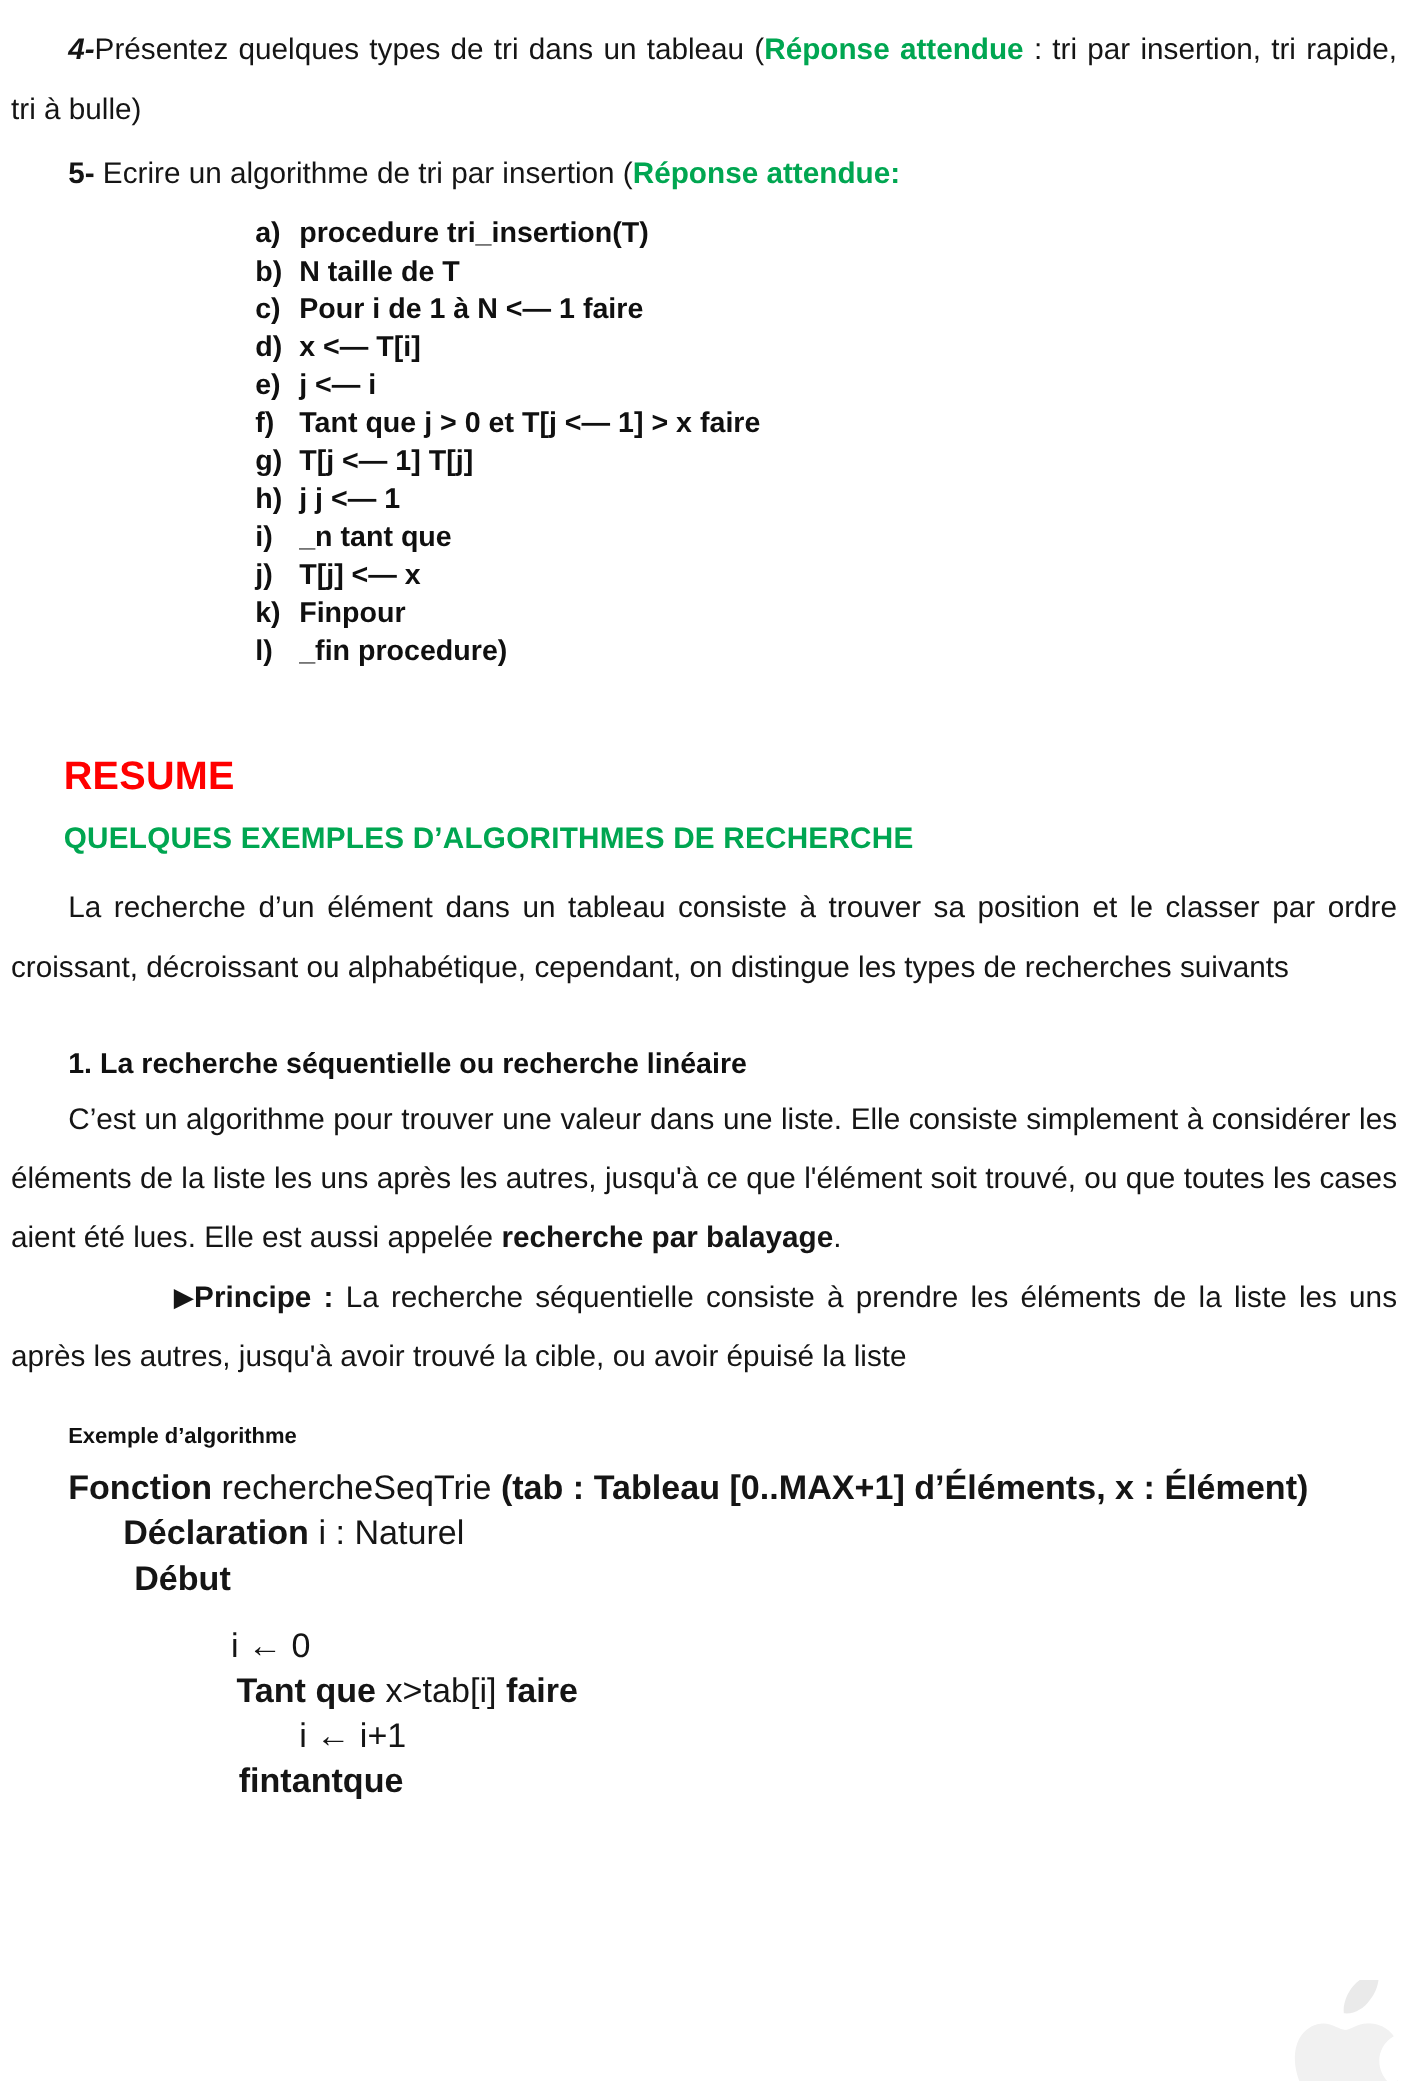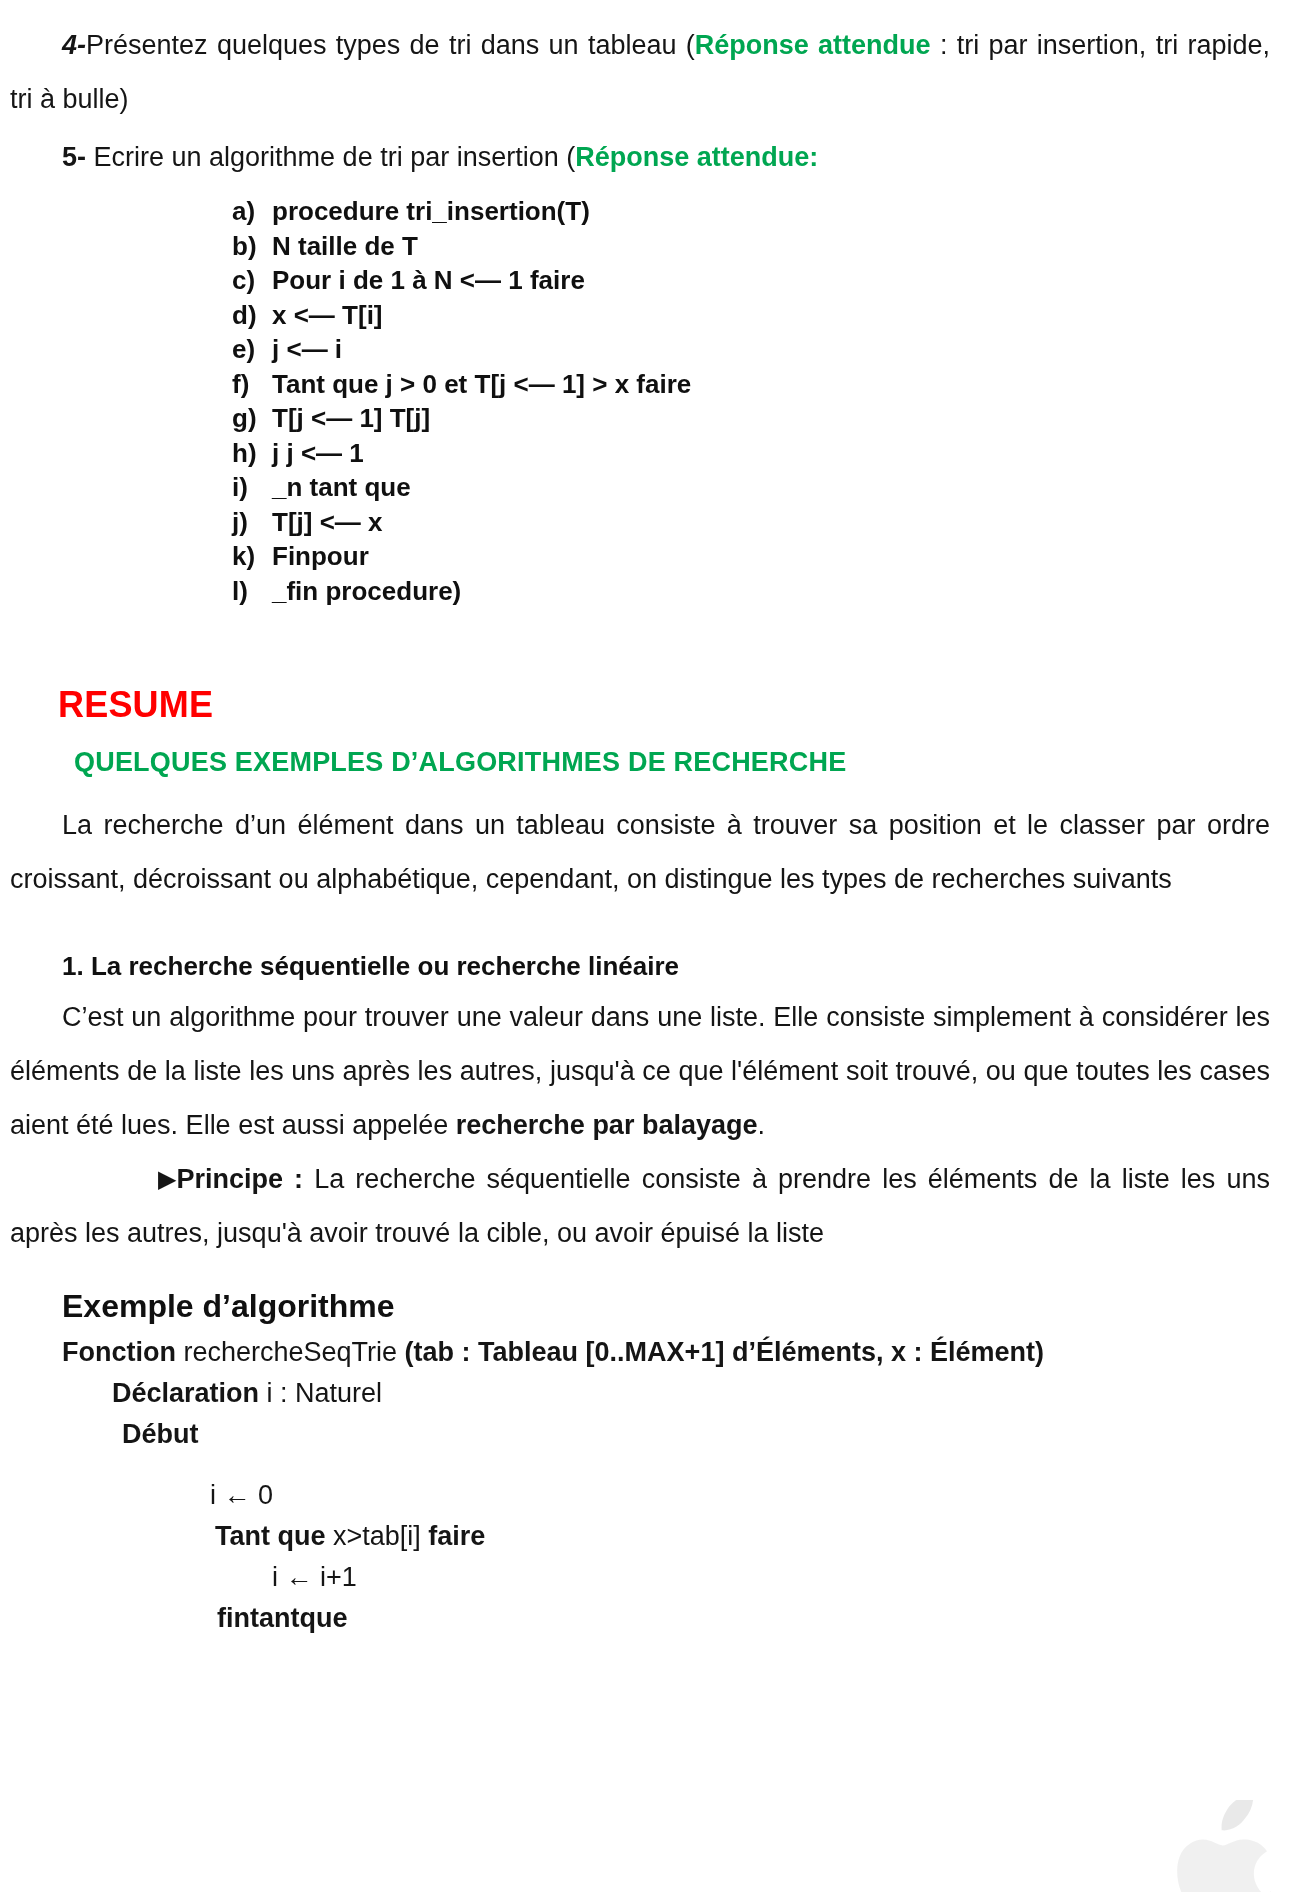--- a/index.html
+++ b/index.html
@@ -71,21 +71,21 @@
     font-weight: bold;
     color: #ff0000;
     margin: 0 0 0 48px;
     line-height: 46px;
     letter-spacing: 0.2px;
   }
   .h-quelques {
     font-size: 27px;
     font-weight: bold;
     color: #00a651;
-    margin: 14px 0 0 64px;
+    margin: 14px 0 0 48px;
     line-height: 40px;
     letter-spacing: 0.2px;
   }
 
   .body-gap { height: 16px; }
 
   
   .h-num {
     font-size: 26px;
     font-weight: bold;
@@ -101,28 +101,28 @@
   .principe { text-indent: 74px; }
   .tri-icon {
     display: inline-block;
     font-size: 24px;
     line-height: 1;
     vertical-align: 1px;
   }
 
   
   .h-exemple {
-    font-size: 32px;
+    font-size: 20px;
     font-weight: bold;
     margin: 0 0 0 52px;
     line-height: 52px;
     color: #101010;
   }
   .code-line {
-    font-size: 27px;
+    font-size: 31px;
     line-height: 41px;
     color: #151515;
     white-space: nowrap;
   }
   .ind-0  { margin-left: 52px; }
   .ind-1  { margin-left: 102px; }
   .ind-2  { margin-left: 112px; }
   .ind-3  { margin-left: 200px; margin-top: 20px; }
   .ind-4  { margin-left: 205px; }
   .ind-5  { margin-left: 262px; }

